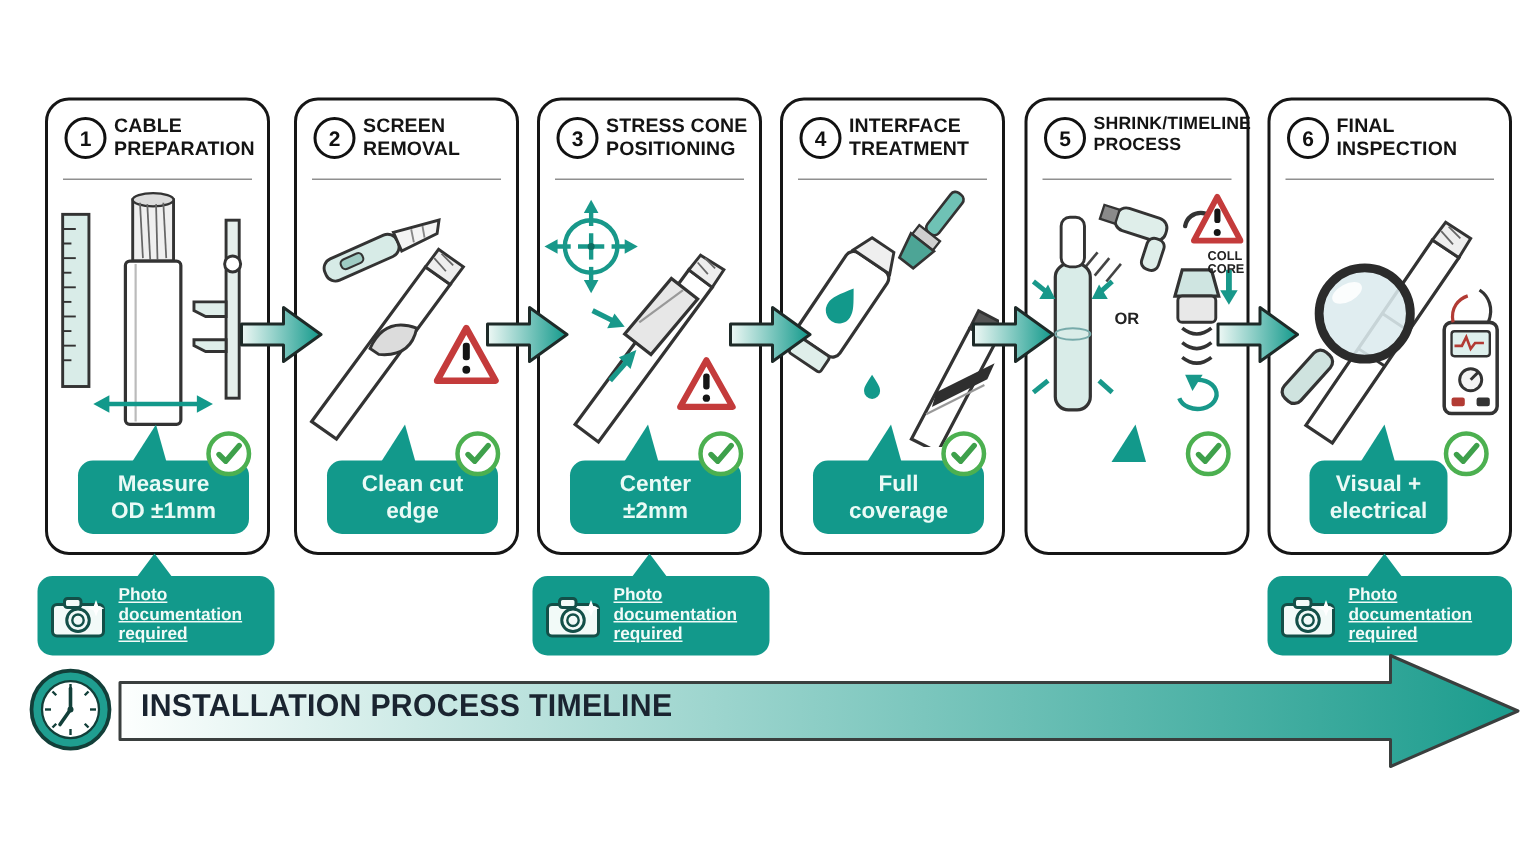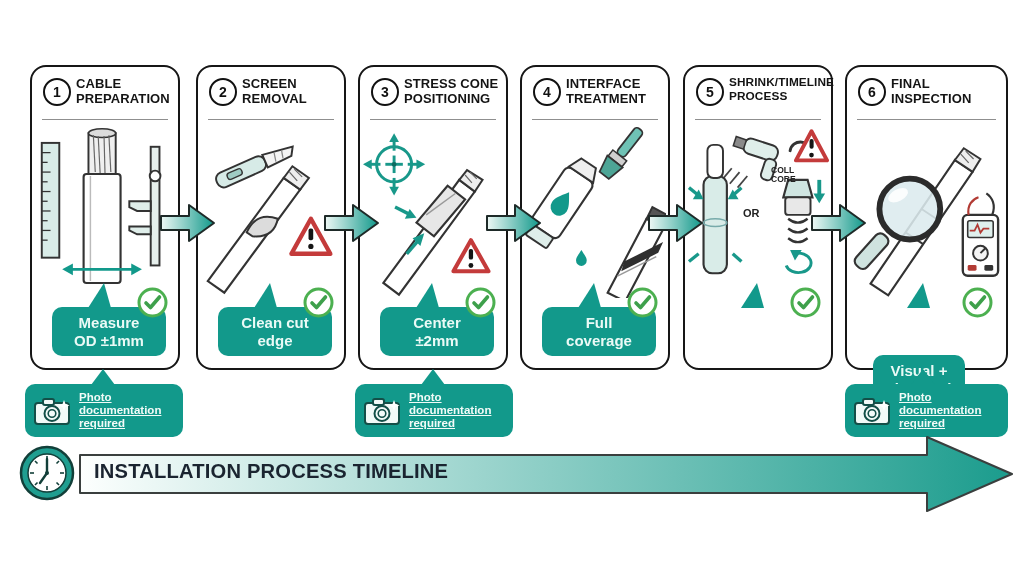--- a/index.html
+++ b/index.html
@@ -299,21 +299,21 @@
       <polygon points="136,80 130,70 142,70" fill="#18988a"></polygon>
 
       <g>
         <polygon points="128,6 144,36 112,36" fill="#fff" stroke="#c43b3b" stroke-width="4" stroke-linejoin="round"></polygon>
         <rect x="126" y="14" width="4.2" height="10" rx="2" fill="#151515"></rect>
         <circle cx="128" cy="30.5" r="2.4" fill="#151515"></circle>
       </g>
     </svg>
   </div>
   <span class="free-label" style="left:58px;top:140px;font-size:11px;">OR</span>
-  <span class="free-label" style="left:86px;top:99px;font-size:8.5px;line-height:1.1;">
+  <span class="free-label" style="left:120px;top:99px;font-size:8.5px;line-height:1.1;">
     <span style="display:block">COLL</span>
     <span style="display:block">CORE</span>
   </span>
   <div class="callout-tail"></div>
   <svg class="check" viewBox="0 0 33 33">
     <circle cx="16.5" cy="16.5" r="13.5" fill="#fff" stroke="#4cb050" stroke-width="3"></circle>
     <path d="M10,17 l4.5,4.5 L23.5,11" fill="none" stroke="#3ea04b" stroke-width="3.6" stroke-linecap="round" stroke-linejoin="round"></path>
   </svg>
 </div>
 
@@ -347,21 +347,21 @@
       <path d="M123,108 l5,0 3,-6 3,8 3,-4 6,0" fill="none" stroke="#b23b34" stroke-width="1.8"></path>
       <circle cx="134" cy="131" r="7.5" fill="#f4f4f4" stroke="#333" stroke-width="2"></circle>
       <line x1="134" y1="131" x2="139" y2="126" stroke="#333" stroke-width="2"></line>
       <rect x="121" y="143" width="9" height="6" rx="1.5" fill="#b23b34"></rect>
       <rect x="138" y="143" width="9" height="6" rx="1.5" fill="#333"></rect>
       <path d="M122,92 c-2,-10 4,-16 10,-18" fill="none" stroke="#b23b34" stroke-width="2.2"></path>
       <path d="M146,92 c4,-10 0,-18 -6,-22" fill="none" stroke="#333" stroke-width="2.2"></path>
     </svg>
   </div>
   <div class="callout-tail" style="left:60px;"></div>
-  <div class="callout" style="left:26px;width:92px;margin-top:48px;">
+  <div class="callout" style="left:26px;width:92px;">
     <div>Visual +</div>
     <div>electrical</div>
   </div>
   <svg class="check" viewBox="0 0 33 33" style="right:12px;">
     <circle cx="16.5" cy="16.5" r="13.5" fill="#fff" stroke="#4cb050" stroke-width="3"></circle>
     <path d="M10,17 l4.5,4.5 L23.5,11" fill="none" stroke="#3ea04b" stroke-width="3.6" stroke-linecap="round" stroke-linejoin="round"></path>
   </svg>
 </div>
 
 <svg class="gap-arrow" style="left:159px;" viewBox="0 0 58 44">

